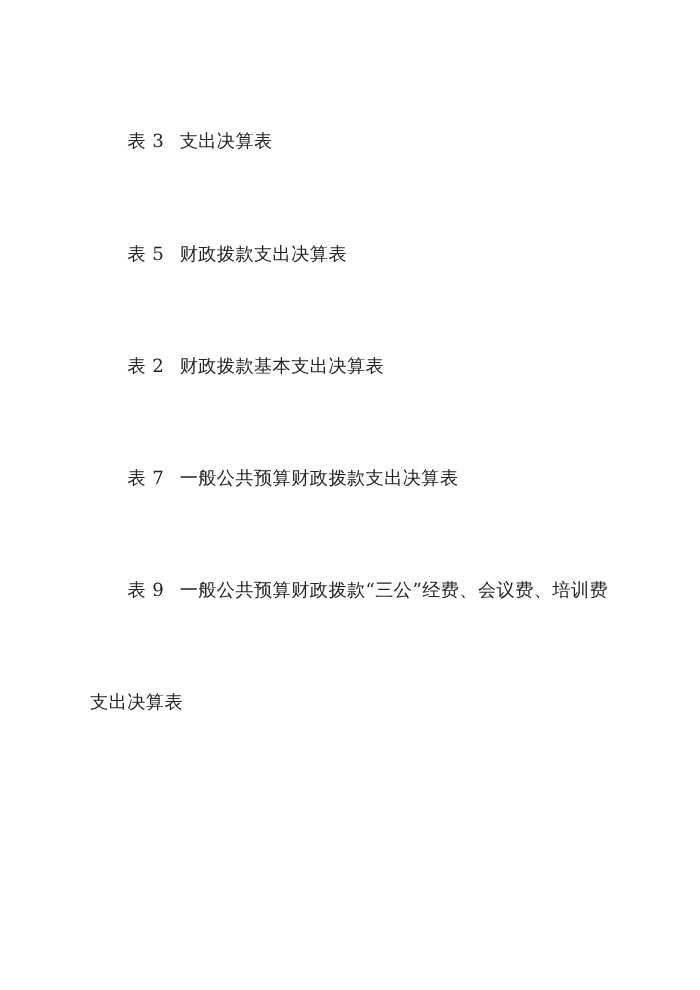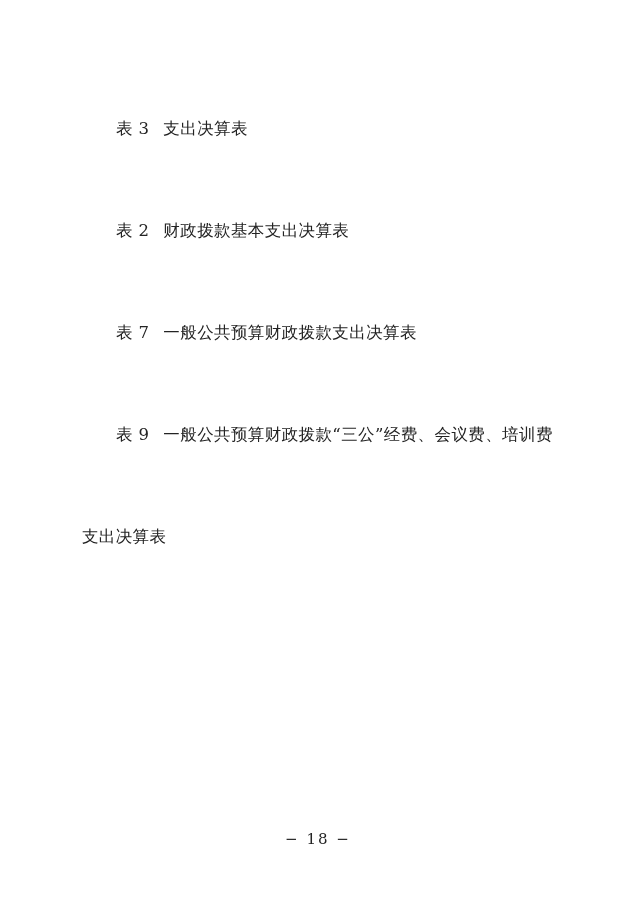--- a/index.html
+++ b/index.html
@@ -71,20 +71,23 @@
 
 <div class="page">
 
   <div class="content">
 
     <p class="toc-line">
       <span class="label">表 3</span><span class="gap"></span><span class="title-text">支出决算表</span>
     </p>
 
 
+    <p class="toc-line">
+      <span class="label">表 5</span><span class="gap"></span><span class="title-text">财政拨款支出决算表</span>
+    </p>
 
     <p class="toc-line">
       <span class="label">表 2</span><span class="gap"></span><span class="title-text">财政拨款基本支出决算表</span>
     </p>
 
     <p class="toc-line">
       <span class="label">表 7</span><span class="gap"></span><span class="title-text">一般公共预算财政拨款支出决算表</span>
     </p>
 
 
@@ -95,15 +98,14 @@
     <p class="toc-line cont">
       <span class="title-text">支出决算表</span>
     </p>
 
     <p class="toc-line">
       <span class="gap"></span>
     </p>
 
   </div>
 
-  <div class="footer">− 18 −</div>
 
 </div>
 
 </body></html>

